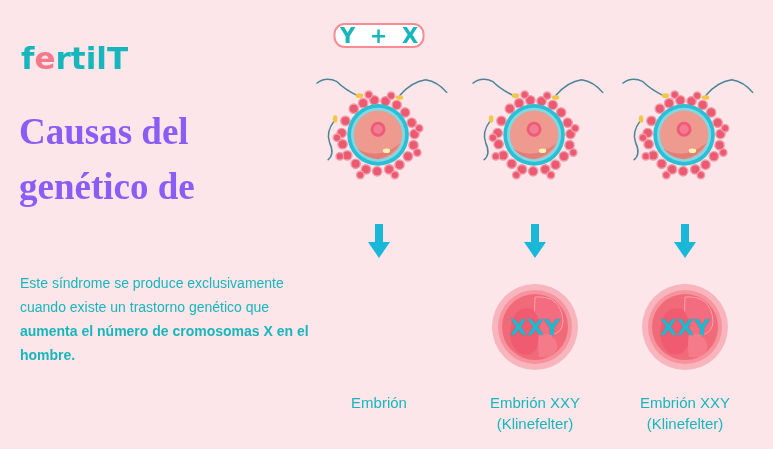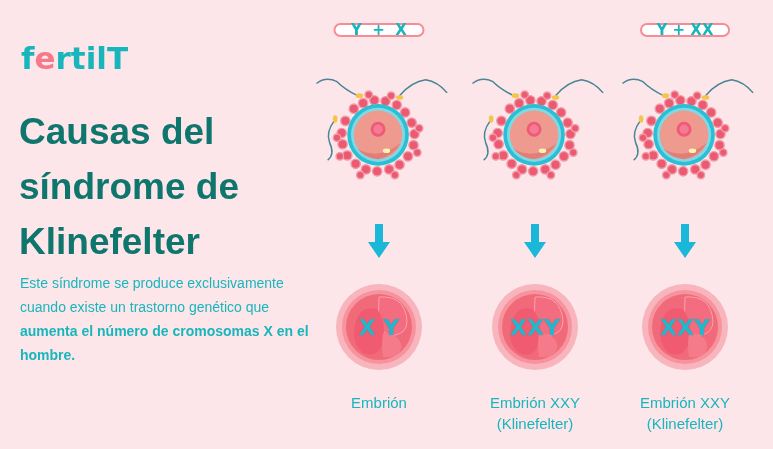--- a/index.html
+++ b/index.html
@@ -10,34 +10,34 @@
       position: relative;
     }
     .logo {
       position: absolute; left: 21px; top: 16px;
       font-size: 31px; font-weight: bold; color: #17b6bd;
       letter-spacing: 0px; font-family: "DejaVu Sans", sans-serif; margin-top: 24px;
     }
     .logo .e { color: #f47a8b; }
     .title {
       position: absolute; left: 19px; top: 104px; width: 280px;
-      font-size: 37px; font-weight: bold; color: #0f766e; line-height: 55px;
-      font-family: Liberation Sans, sans-serif;
+      font-size: 37px; font-weight: bold; color: #8b5cf6; line-height: 55px;
+      font-family: Liberation Serif, serif;
     }
     .desc {
       position: absolute; left: 20px; top: 271px; width: 290px;
       font-size: 14px; color: #17b6bd; line-height: 24px;
       font-family: "Liberation Sans", sans-serif;
     }
     .desc b { font-weight: bold; }
     .col { position: absolute; top: 0; width: 140px; height: 449px; }
     .pill {
       position: absolute; top: 23px; left: 50%; transform: translateX(-50%);
-      height: 14px; border: 2.5px solid #f78c95; border-radius: 11px; background: #fff;
-      color: #17b6bd; font-weight: bold; font-size: 15px;
+      height: 25px; border: 2.5px solid #f78c95; border-radius: 11px; background: #fff;
+      color: #17b6bd; font-weight: bold; font-size: 21px;
       display: flex; align-items: center; justify-content: center;
       font-family: "DejaVu Sans", sans-serif; white-space: pre;
     }
     .egg { position: absolute; top: 68px; left: 0; width: 140px; height: 130px; }
     .arrow { position: absolute; top: 224px; left: 50%; transform: translateX(-50%); width: 22px; height: 36px; }
     .embryo { position: absolute; top: 283px; left: 50%; transform: translateX(-50%); width: 88px; height: 88px; }
     .emb-label {
       position: absolute; top: 392px; left: 0; width: 140px; text-align: center;
       color: #17b6bd; font-size: 15px; line-height: 21px;
       font-family: "Liberation Sans", sans-serif;
@@ -50,22 +50,21 @@
       text-shadow: 0 0 1px #d94a5e;
     }
   </style>
 </head>
 <body>
 
 <div class="logo"><span>f</span><span class="e">e</span><span>rtilT</span></div>
 
 <div class="title">
   <div>Causas del</div>
-  <div>síndrome de</div>
-  <div>Klinefelter</div>
+  <div>genético de</div>
 </div>
 
 <div class="desc"><span>Este síndrome se produce exclusivamente cuando existe un trastorno genético que </span><b>aumenta el número de cromosomas X en el hombre.</b></div>
 
 <svg width="0" height="0" style="position:absolute">
   <defs>
     <g id="eggsvg">
 
       <g fill="#ec5a72" stroke="#f29aa8" stroke-width="1.5">
         <circle cx="70" cy="30" r="5"></circle>
@@ -129,26 +128,20 @@
 </svg>
 
 <div class="col" style="left:309px">
   <div class="pill" style="width:91px">Y  +  X</div>
   <svg class="egg" viewBox="0 0 150 130">
       <use href="#eggsvg"></use>
     </svg>
   <svg class="arrow" viewBox="0 0 22 36">
       <use href="#arrowsvg"></use>
     </svg>
-  <div class="embryo">
-    <svg width="88" height="88" viewBox="0 0 88 88">
-        <use href="#embryosvg"></use>
-      </svg>
-    <div class="emb-text">X Y</div>
-  </div>
   <div class="emb-label">
     <div>Embrión</div>
   </div>
 </div>
 
 <div class="col" style="left:465px">
   <svg class="egg" viewBox="0 0 150 130">
       <use href="#eggsvg"></use>
     </svg>
   <svg class="arrow" viewBox="0 0 22 36">
@@ -160,21 +153,20 @@
       </svg>
     <div class="emb-text">XXY</div>
   </div>
   <div class="emb-label">
     <div>Embrión XXY</div>
     <div>(Klinefelter)</div>
   </div>
 </div>
 
 <div class="col" style="left:615px">
-  <div class="pill" style="width:90px">Y + XX</div>
   <svg class="egg" viewBox="0 0 150 130">
       <use href="#eggsvg"></use>
     </svg>
   <svg class="arrow" viewBox="0 0 22 36">
       <use href="#arrowsvg"></use>
     </svg>
   <div class="embryo">
     <svg width="88" height="88" viewBox="0 0 88 88">
         <use href="#embryosvg"></use>
       </svg>

